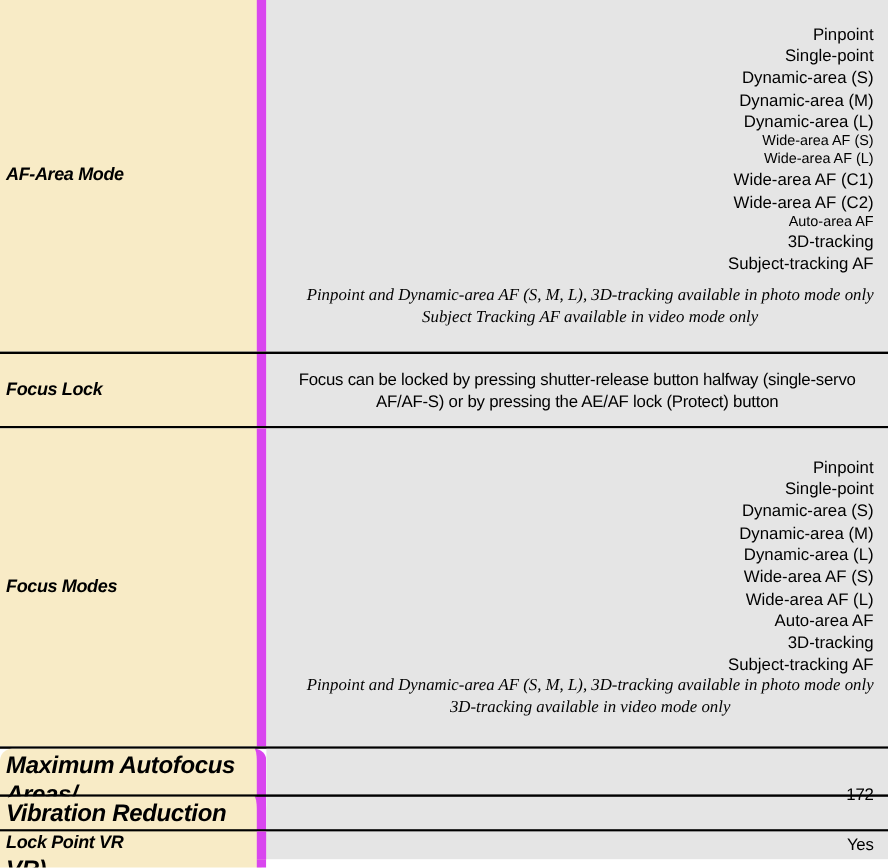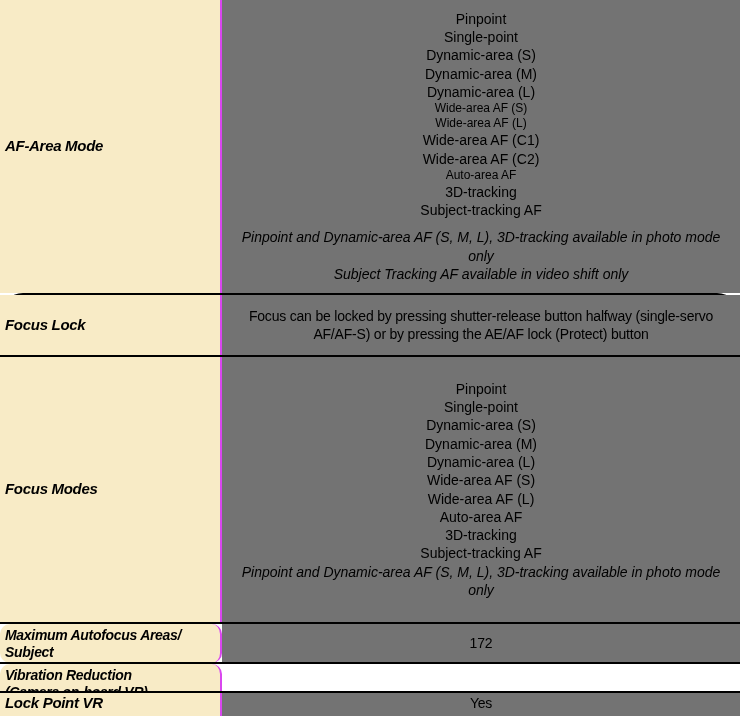--- a/index.html
+++ b/index.html
@@ -18,55 +18,55 @@
     flex-direction: column;
   }
   .row {
     display: grid;
     grid-template-columns: 222px 1fr;
     flex: 0 0 auto;
   }
   .row + .row { border-top: 2px solid #000000; }
   .label-cell {
     background: #F8EBC6;
-    border-right: 2px solid #d946ef;
+    border-right: 8px solid #d946ef;
     display: flex;
     flex-direction: column;
     justify-content: center;
     padding: 3px 6px 3px 5px;
     font-weight: bold;
     font-style: italic;
     font-size: 15px;
     line-height: 1.22;
     letter-spacing: -0.3px;
   }
   .value-cell {
-    background: #737373;
+    background: #e5e5e5;
     display: flex;
     flex-direction: column;
     justify-content: center;
-    align-items: center;
+    align-items: flex-end;
     text-align: center;
     padding: 4px 12px;
     font-size: 14px;
     line-height: 1.31;
   }
   .row-af-area   { height: 293px; }
-  .row-focuslock { height: 62px; border-radius: 23px; }
+  .row-focuslock { height: 62px; }
   .row-focusmodes{ height: 267px; }
   .row-maxpoints { height: 40px; }
   .row-vr        { height: 29px; }
   .row-fpvr      { height: 20px; }
   .row-maxpoints .label-cell,
-  .row-vr .label-cell { font-size: 14px; line-height: 1.18; justify-content: center; border-radius: 10px; }
+  .row-vr .label-cell { font-size: 20px; line-height: 1.18; justify-content: center; border-radius: 10px; }
   .row-fpvr .label-cell { justify-content: flex-start; padding-top: 1px; }
   .row-fpvr .value-cell { justify-content: flex-start; padding-top: 1px; }
   .mode-line { display: block; }
   .mode-line.small { font-size: 12px; line-height: 1.25; }
-  .notes { margin-top: 0; }
+  .notes { margin-top: 0; font-family: Liberation Serif, serif; }
   .notes.gap-top { margin-top: 9px; }
   .note { font-style: italic; display: block; max-width: 500px; }
   .lock-text { max-width: 502px; letter-spacing: -0.2px; }
   .narrow-value { letter-spacing: -0.2px; }
 </style>
 </head>
 <body>
 
 <div class="spec-table">
 
@@ -82,21 +82,21 @@
       <span class="mode-line">Dynamic-area (L)</span>
       <span class="mode-line small">Wide-area AF (S)</span>
       <span class="mode-line small">Wide-area AF (L)</span>
       <span class="mode-line">Wide-area AF (C1)</span>
       <span class="mode-line">Wide-area AF (C2)</span>
       <span class="mode-line small">Auto-area AF</span>
       <span class="mode-line">3D-tracking</span>
       <span class="mode-line">Subject-tracking AF</span>
       <span class="notes gap-top">
         <span class="note">Pinpoint and Dynamic-area AF (S, M, L), 3D-tracking available in photo mode only</span>
-        <span class="note">Subject Tracking AF available in video shift only</span>
+        <span class="note">Subject Tracking AF available in video mode only</span>
       </span>
     </div>
   </div>
 
   <div class="row row-focuslock">
     <div class="label-cell">
       <span>Focus Lock</span>
     </div>
     <div class="value-cell">
       <span class="lock-text">Focus can be locked by pressing shutter-release button halfway (single-servo AF/AF-S) or by pressing the AE/AF lock (Protect) button</span>
@@ -113,20 +113,21 @@
       <span class="mode-line">Dynamic-area (S)</span>
       <span class="mode-line">Dynamic-area (M)</span>
       <span class="mode-line">Dynamic-area (L)</span>
       <span class="mode-line">Wide-area AF (S)</span>
       <span class="mode-line">Wide-area AF (L)</span>
       <span class="mode-line">Auto-area AF</span>
       <span class="mode-line">3D-tracking</span>
       <span class="mode-line">Subject-tracking AF</span>
       <span class="notes">
         <span class="note">Pinpoint and Dynamic-area AF (S, M, L), 3D-tracking available in photo mode only</span>
+        <span class="note">3D-tracking available in video mode only</span>
       </span>
     </div>
   </div>
 
   <div class="row row-maxpoints">
     <div class="label-cell">
       <span>Maximum Autofocus Areas/</span>
       <span>Subject</span>
     </div>
     <div class="value-cell">

